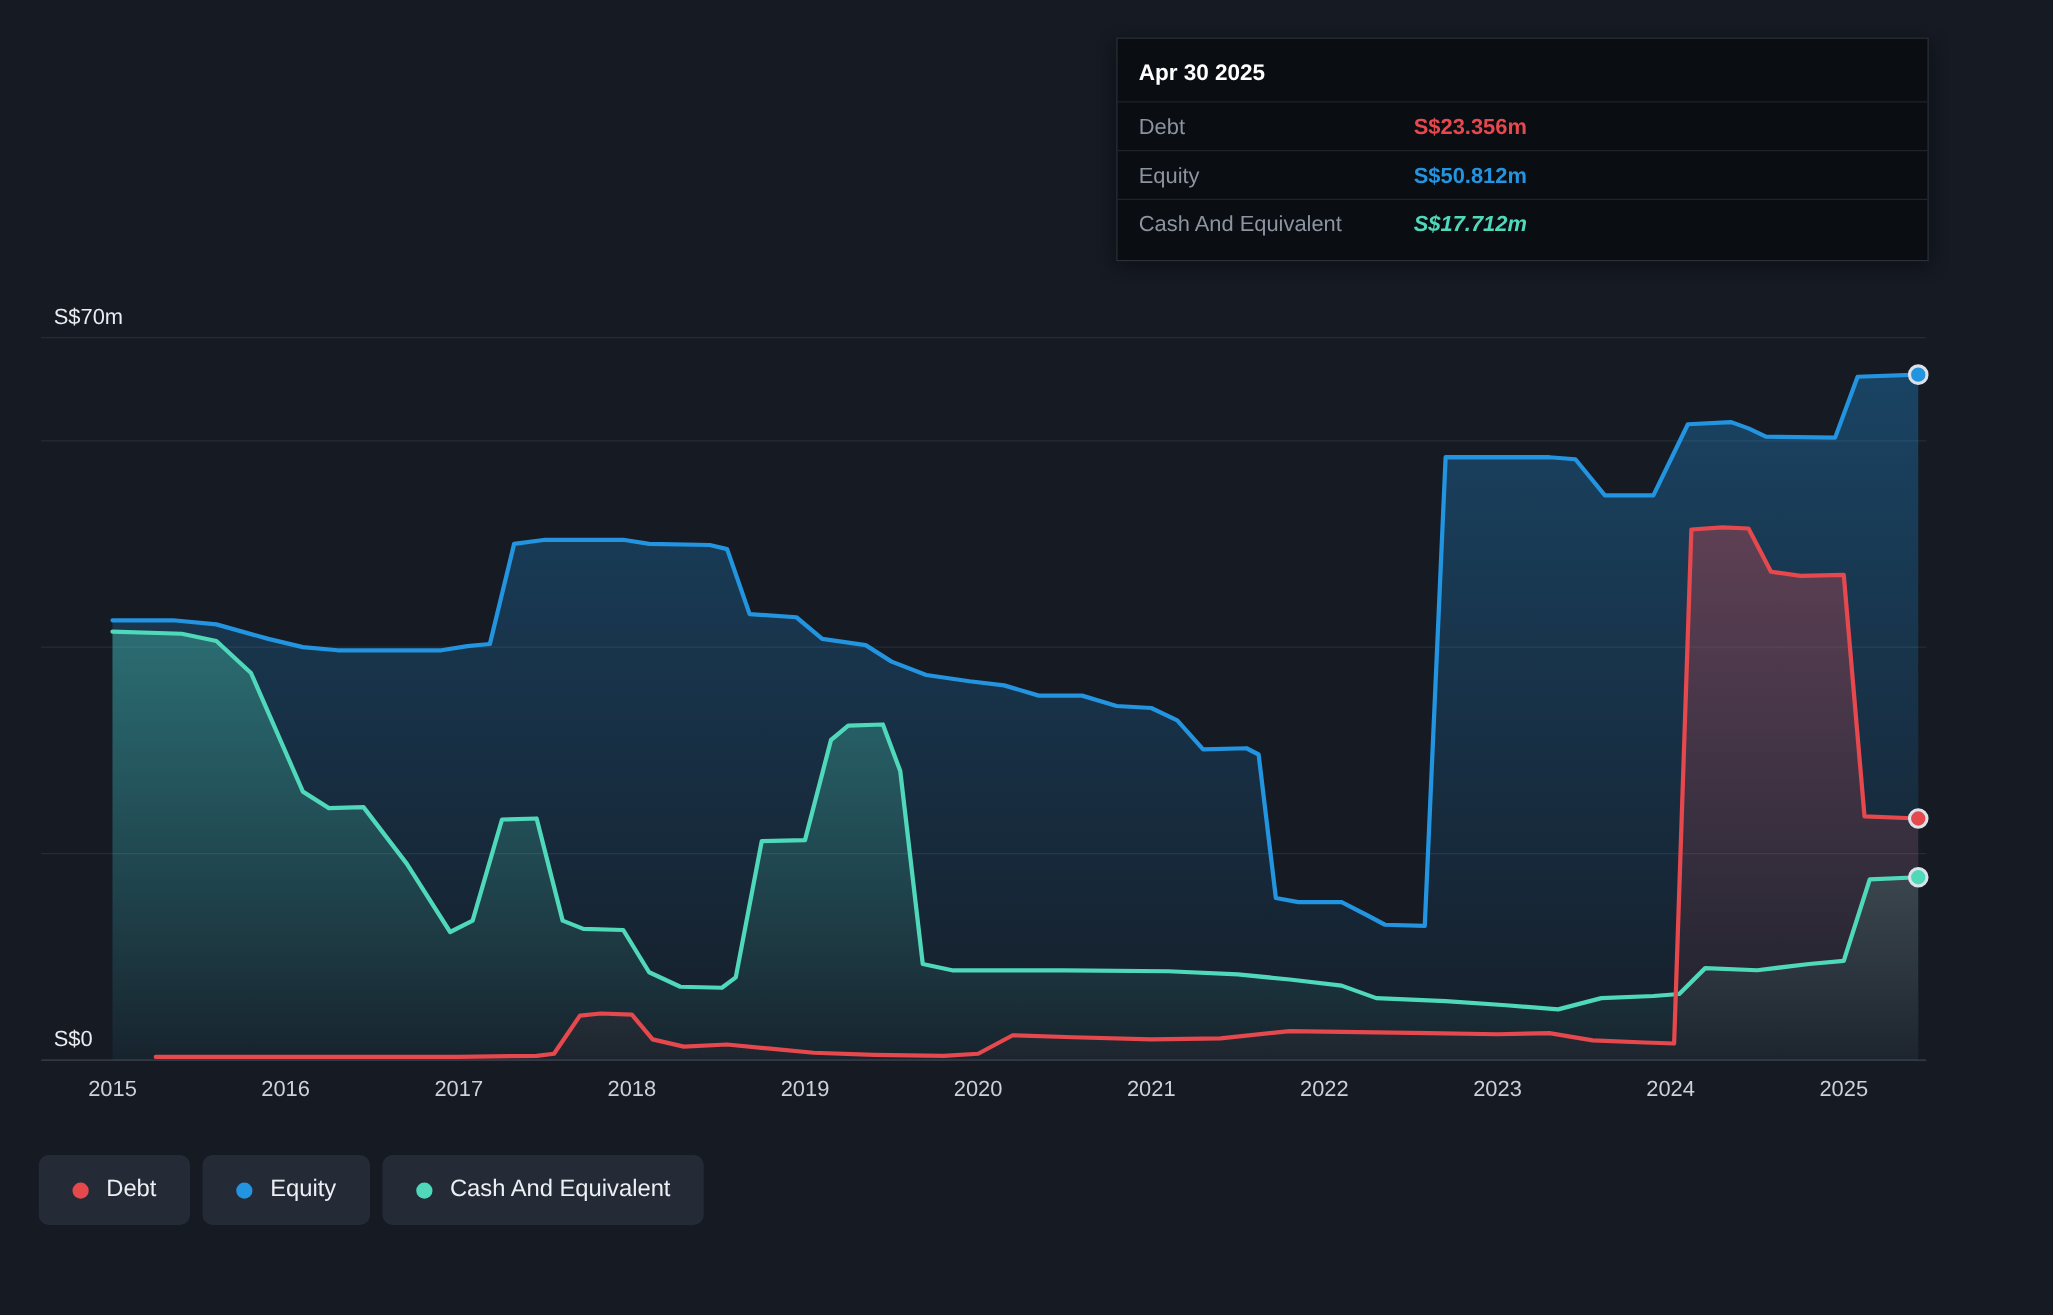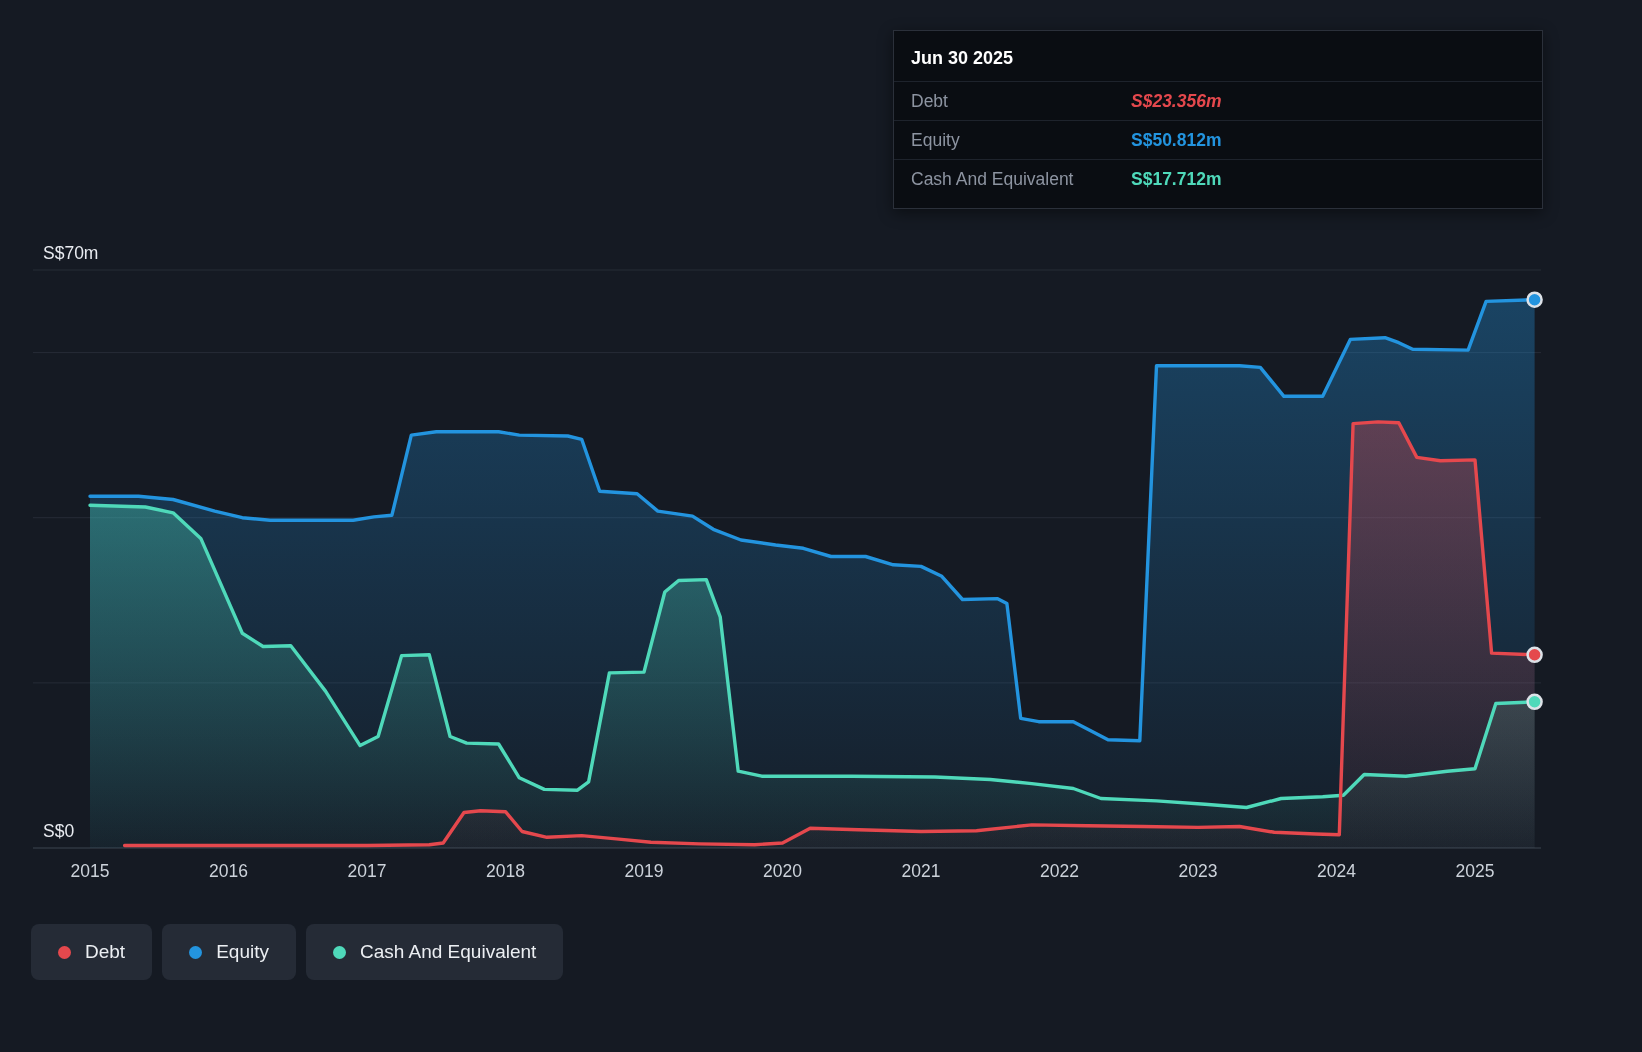--- a/index.html
+++ b/index.html
@@ -76,32 +76,32 @@
       <text x="921.0" y="877" fill="#ccd2da" font-size="17.5" text-anchor="middle">2021</text>
       <text x="1059.5" y="877" fill="#ccd2da" font-size="17.5" text-anchor="middle">2022</text>
       <text x="1198.0" y="877" fill="#ccd2da" font-size="17.5" text-anchor="middle">2023</text>
       <text x="1336.5" y="877" fill="#ccd2da" font-size="17.5" text-anchor="middle">2024</text>
       <text x="1475.0" y="877" fill="#ccd2da" font-size="17.5" text-anchor="middle">2025</text>
       <text x="43" y="259.0" fill="#e9ecf1" font-size="17.5">S$70m</text>
       <text x="43" y="837.0" fill="#e9ecf1" font-size="17.5">S$0</text>
     </svg>
 
   <div class="tooltip">
-    <div class="tt-title">Jun 30 2025</div>
+    <div class="tt-title">Apr 30 2025</div>
     <div class="tt-row">
       <span class="tt-label">Debt</span>
-      <span class="tt-value" style="color: rgb(229, 72, 77); font-style: italic;">S$23.356m</span>
+      <span class="tt-value" style="color: rgb(229, 72, 77);">S$23.356m</span>
     </div>
     <div class="tt-row">
       <span class="tt-label">Equity</span>
       <span class="tt-value" style="color: rgb(35, 148, 223);">S$50.812m</span>
     </div>
     <div class="tt-row">
       <span class="tt-label">Cash And Equivalent</span>
-      <span class="tt-value" style="color: rgb(79, 217, 186);">S$17.712m</span>
+      <span class="tt-value" style="color: rgb(79, 217, 186); font-style: italic;">S$17.712m</span>
     </div>
   </div>
 
   <div class="legend">
     <div class="legend-chip">
       <span class="legend-dot" style="background: rgb(229, 72, 77);"></span>
       <span class="legend-label">Debt</span>
     </div>
     <div class="legend-chip">
       <span class="legend-dot" style="background: rgb(35, 148, 223);"></span>

